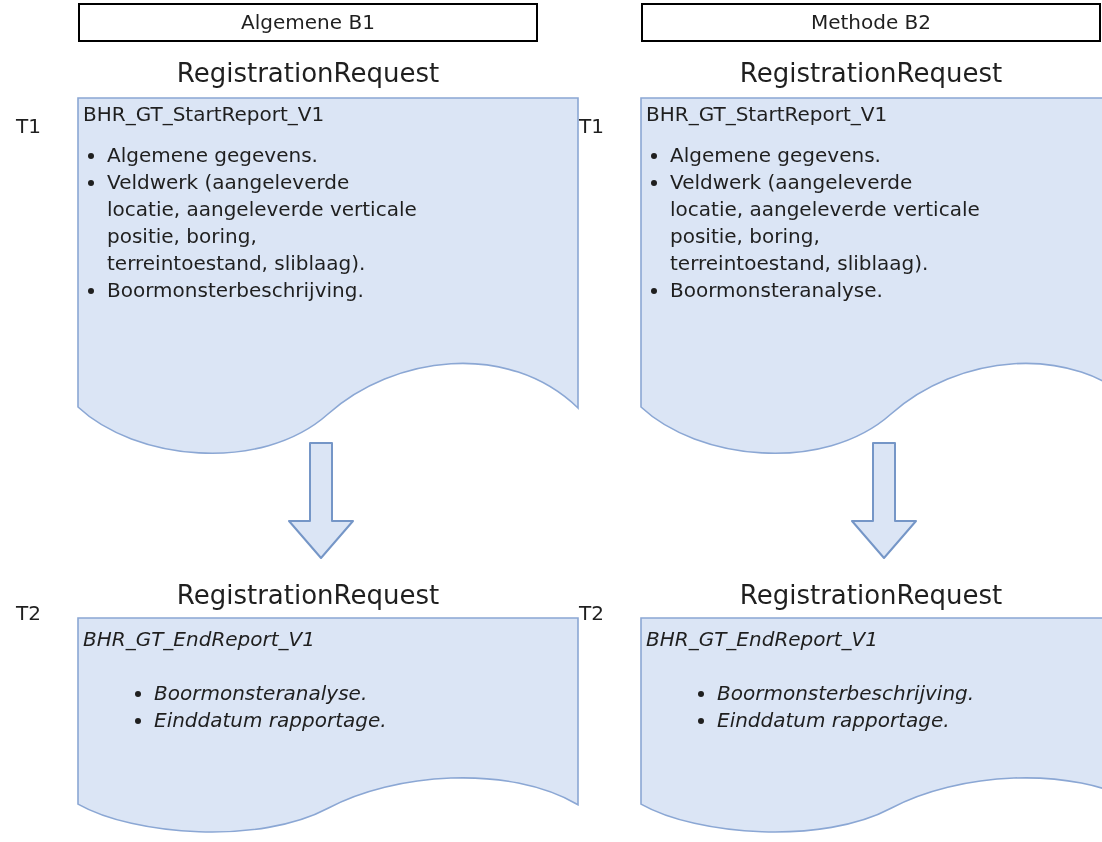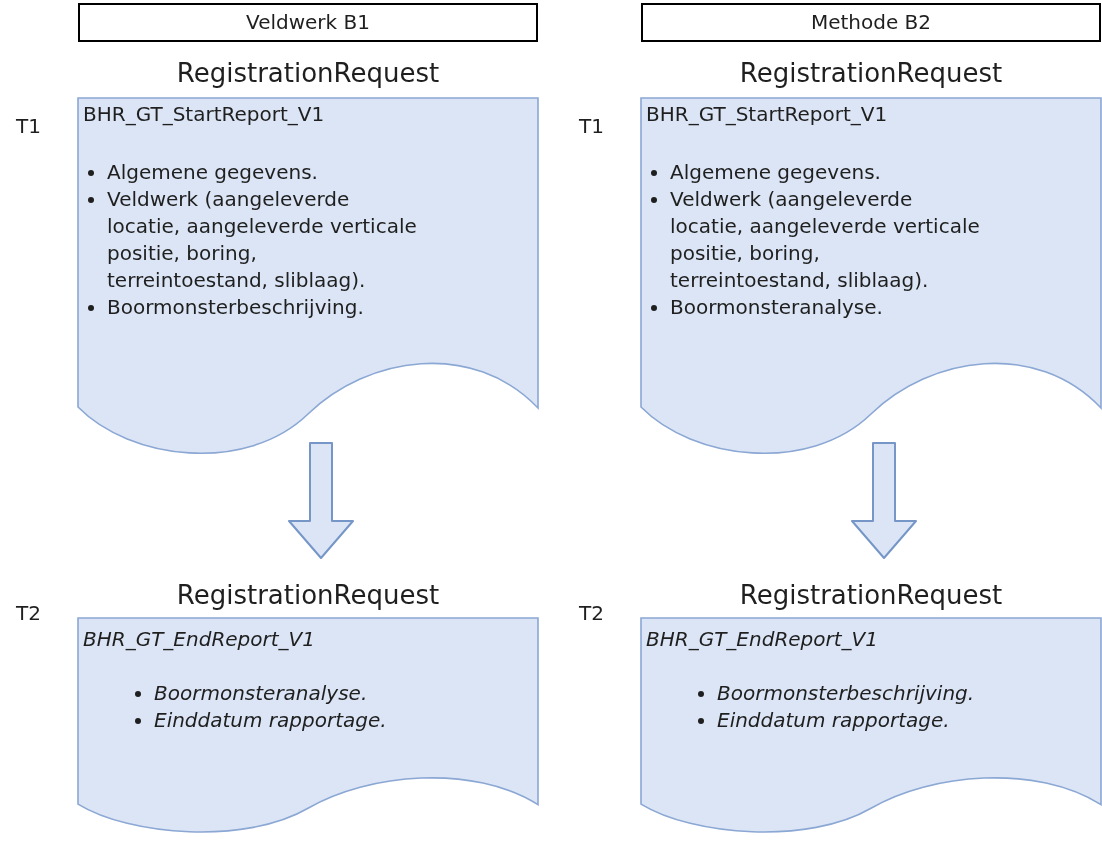--- a/index.html
+++ b/index.html
@@ -20,21 +20,21 @@
     font-size:20px; line-height:27px;
   }
 
   .reg-label {
     position:absolute; left:0; width:460px; text-align:center;
     font-size:26px; line-height:27px; white-space:nowrap;
   }
   .reg-label.stage1 { top:60px; }
   .reg-label.stage2 { top:582px; }
 
-  .doc { position:absolute; left:0; width:460px; }
+  .doc { position:absolute; left:0; width:500px; }
   .doc.stage1 { top:98px;  height:357px; }
   .doc.stage2 { top:618px; height:215px;font-style:italic; }
 
   .doc svg.shape { position:absolute; left:0; top:0; width:100%; height:100%; overflow:visible; display:block; }
   .doc svg.shape path {
     fill:var(--doc-fill, #dbe5f5);
     stroke:var(--doc-border, #8ba7d4);
     stroke-width:1.6;
     vector-effect:non-scaling-stroke;
   }
@@ -42,21 +42,21 @@
   .doc-title {
     position:absolute; left:5px; font-size:20px; line-height:27px; white-space:nowrap;
   }
   .doc.stage1 .doc-title { top:3px; }
   .doc.stage2 .doc-title { top:8px; }
 
   .bullet-list {
     position:absolute; left:0; margin:0; padding:0 0 0 76px;
     list-style:disc outside; font-size:20px; line-height:27px;
   }
-  .doc.stage1 .bullet-list { top:61px;padding-left:29px; }
+  .doc.stage1 .bullet-list { top:44px;padding-left:29px; }
   .doc.stage2 .bullet-list { top:62px; }
   .bullet-item { margin:0; padding:0; }
   .bullet-line { display:block; white-space:nowrap; }
 
   .time-label {
     position:absolute; left:-62px; width:52px;
     font-size:20px; line-height:27px;
   }
   .time-label.stage1 { top:113px; }
   .time-label.stage2 { top:600px; }
@@ -67,21 +67,21 @@
     stroke:var(--arrow-border, #7596c7);
     stroke-width:2; stroke-linejoin:round;
   }
 </style>
 </head>
 <body style="--doc-fill: #dbe5f5; --doc-border: #8ba7d4; --arrow-fill: #dbe5f5; --arrow-border: #7596c7; --header-border: #000000; --text: #1f1f1f;">
 
 <div class="column" id="col-b1">
 
   <div class="method-header">
-    <span>Veldwerk B1</span>
+    <span>Algemene B1</span>
   </div>
 
   <div class="reg-label stage1">RegistrationRequest</div>
 
   <div class="time-label stage1">T1</div>
 
   <div class="doc stage1">
     <svg class="shape" viewBox="0 0 460 357" preserveAspectRatio="none" aria-hidden="true">
       <path d="M0 0 H460 V310 C395 242 290 258 230 316 C168 376 52 362 0 309 Z"></path>
     </svg>

